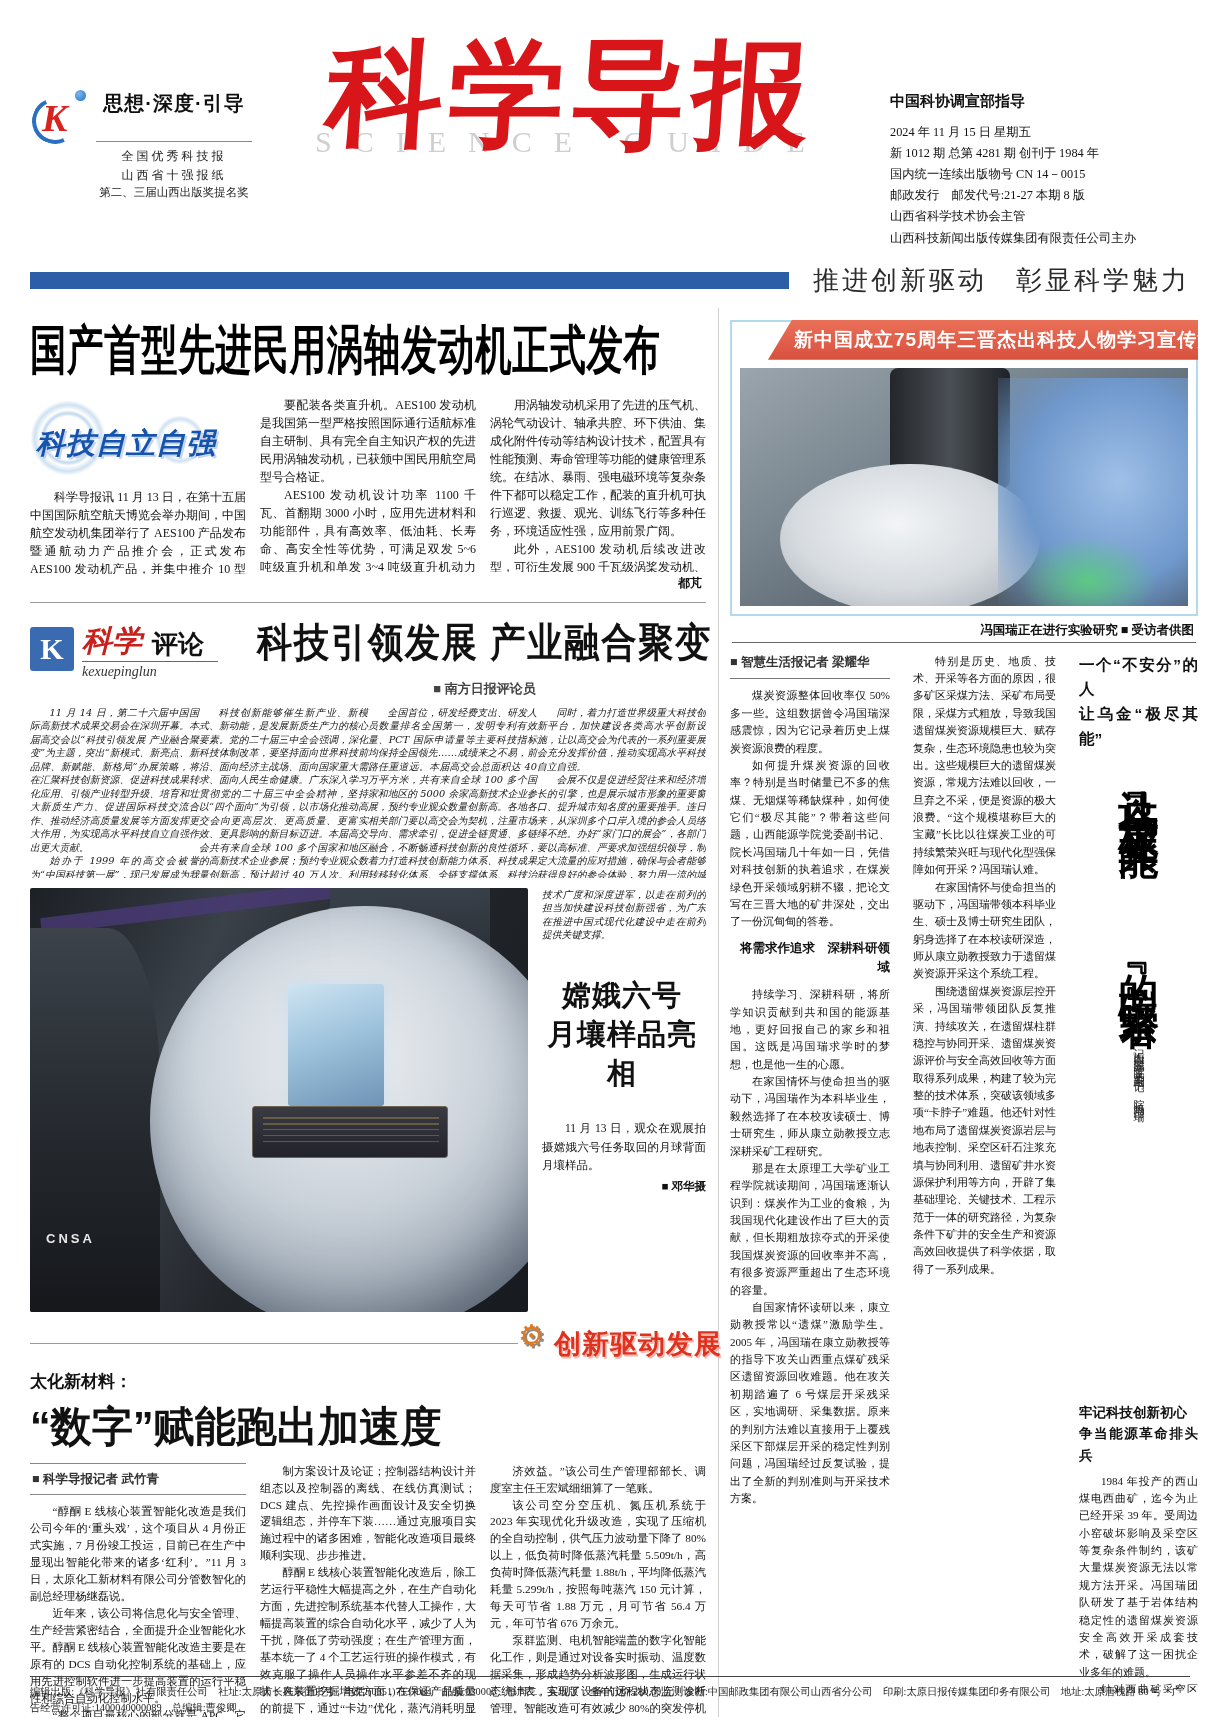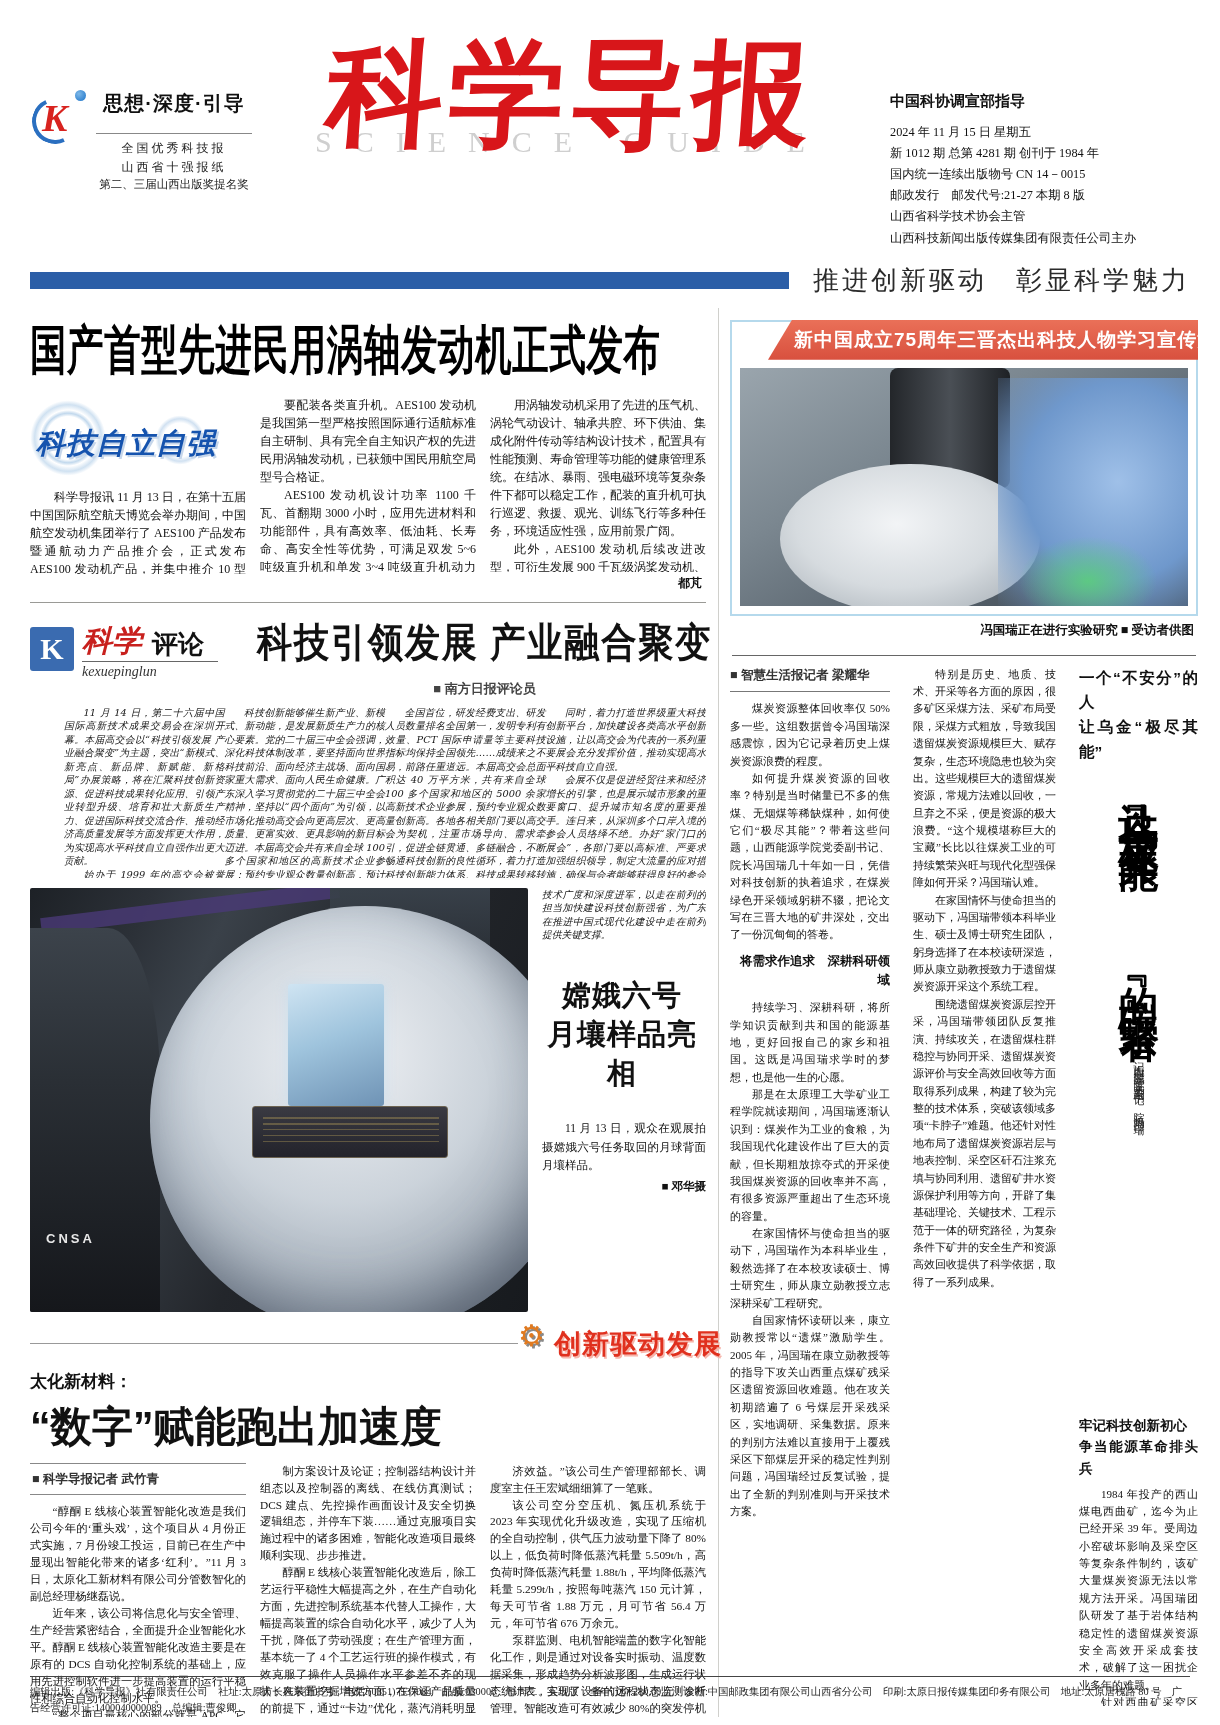--- a/index.html
+++ b/index.html
@@ -15,21 +15,21 @@
   .logo-icon { width:58px; height:58px; position:relative; flex:none; }
   .logo-arc { position:absolute; left:2px; top:8px; width:46px; height:46px;
               border:4px solid #2a6fc0; border-radius:50%;
               border-top-color:transparent; border-right-color:transparent;
               transform:rotate(20deg); }
   .logo-k { position:absolute; left:12px; top:6px; font:italic 900 38px "Liberation Serif",serif; color:#d8231f; }
   .logo-dot { position:absolute; right:2px; top:0; width:11px; height:11px; border-radius:50%;
               background:radial-gradient(circle at 35% 35%, #7db8e8, #1a72c8); }
   .brand-text { width:160px; text-align:center; }
   .brand-slogan { font-family:"Liberation Sans",sans-serif; font-weight:700; font-size:20px; letter-spacing:1px;
-                  border-bottom:1px solid #888; padding-bottom:16px; margin-bottom:5px; }
+                  border-bottom:1px solid #888; padding-bottom:24px; margin-bottom:5px; }
   .honor { font-size:12px; letter-spacing:3px; line-height:1.55; color:#222; }
   .honor.small { letter-spacing:0; font-size:11.5px; }
 
   .masthead-center { flex:1; text-align:center; position:relative; }
   .paper-title { font-family:"Liberation Serif",serif; font-weight:900; font-size:116px; line-height:1.2;
                  color:#d8161a; letter-spacing:6px; transform:skewX(-4deg); }
   .paper-title-en { font-family:"Liberation Serif",serif; font-size:30px; color:#cfcfcf;
                     letter-spacing:22px; margin-top:-40px; }
 
   .pub-info { width:300px; padding-top:62px; font-size:12.3px; line-height:1.72; color:#111; }
@@ -78,21 +78,21 @@
           font:700 30px "Liberation Serif",serif; text-align:center; line-height:44px; border-radius:3px; }
   .op-cn { position:absolute; left:52px; top:8px; font:italic 900 30px "Liberation Serif",serif; color:#c8201d; }
   .op-type { position:absolute; left:122px; top:14px; font:700 26px "Liberation Sans",sans-serif; color:#111; }
   .op-pinyin { position:absolute; left:52px; top:48px; width:136px; border-top:1px solid #666;
                font:italic 400 14px "Liberation Serif",serif; color:#333; padding-top:2px; }
   .op-center { flex:1; text-align:center; }
   h2.op-headline { font-family:"Liberation Sans",sans-serif; font-weight:900; font-size:40px;
                    white-space:nowrap; transform:scale(.88,1); letter-spacing:2px; margin-top:2px; }
   .op-byline { margin-top:10px; font-family:"Liberation Sans",sans-serif; font-weight:700; font-size:13px; color:#444; }
 
-  .opinion-cols { display:flex; margin-top:8px; height:172px; overflow:hidden;margin-left:34px; }
+  .opinion-cols { display:flex; margin-top:8px; height:172px; overflow:hidden; }
   .opinion-col { flex:1; font:italic 400 9.8px/1.38 "DejaVu Serif",serif; text-align:justify; color:#161616; }
 
   
   .photo-row { display:flex; gap:14px; margin-top:10px; height:424px; }
   .moon-photo { width:498px; flex:none; position:relative; overflow:hidden; border-radius:2px;
      background:linear-gradient(115deg,#1d2126 0%, #2c3138 18%, #3a4149 30%, #23262b 55%, #171a1e 100%); }
   .moon-sphere { position:absolute; left:120px; top:18px; width:430px; height:430px; border-radius:50%;
      background:radial-gradient(circle at 45% 35%, rgba(250,252,255,.95) 0%, rgba(222,230,238,.9) 40%,
                 rgba(180,192,205,.85) 70%, rgba(120,132,145,.6) 100%);
      box-shadow:inset -18px -24px 60px rgba(60,70,85,.55); }
@@ -142,21 +142,21 @@
      letter-spacing:1px; white-space:nowrap; }
   .feature-photo { height:238px; margin:8px; position:relative; overflow:hidden;
      background:linear-gradient(150deg,#9aa5ad 0%, #7b8790 35%, #55606a 70%, #3d4750 100%); }
   .fp-cyl { position:absolute; left:150px; top:0; width:120px; height:120px; background:linear-gradient(90deg,#23262a,#4a4f55,#1e2125); border-radius:8px; }
   .fp-disc { position:absolute; left:40px; top:96px; width:260px; height:150px; border-radius:50%;
      background:radial-gradient(ellipse at 45% 40%, #f2f4f6 0%, #d6dbdf 50%, #9aa3ab 100%); }
   .fp-person { position:absolute; right:-10px; top:10px; width:200px; height:230px;
      background:radial-gradient(ellipse at 60% 45%, #9fc0e8 0%, #6f98cc 55%, rgba(90,120,160,0) 100%); }
   .fp-glow { position:absolute; right:30px; bottom:-20px; width:140px; height:90px;
      background:radial-gradient(ellipse, rgba(90,210,120,.85), rgba(90,210,120,0) 70%); }
-  .feature-caption { text-align:right; font-size:12.5px; font-weight:700; padding:6px 2px 16px 0;
+  .feature-caption { text-align:right; font-size:12.5px; font-weight:700; padding:6px 2px 3px 0;
      border-bottom:1px solid #666; margin:0 2px; }
 
   .feature-cols { display:flex; gap:23px; margin-top:10px; height:1040px; overflow:hidden; }
   .f-col { font-size:11px; line-height:1.58; text-align:justify; }
   .f-col.a { width:160px; flex:none; }
   .f-col.b { width:143px; flex:none; }
   .f-col.c { flex:1; }
   .f-byline { font-family:"Liberation Sans",sans-serif; font-weight:700; font-size:12.5px; color:#333;
               border-bottom:1px solid #777; padding-bottom:6px; margin-bottom:8px; }
   .f-subhead { font-family:"Liberation Sans",sans-serif; font-weight:700; font-size:12.5px;
@@ -356,22 +356,22 @@
       </div>
       <div class="feature-caption">冯国瑞正在进行实验研究 ■ 受访者供图</div>
 
       <div class="feature-cols">
         <div class="f-col a">
           <div class="f-byline">■ 智慧生活报记者 梁耀华</div>
           <p>煤炭资源整体回收率仅 50%多一些。这组数据曾令冯国瑞深感震惊，因为它记录着历史上煤炭资源浪费的程度。</p>
           <p>如何提升煤炭资源的回收率？特别是当时储量已不多的焦煤、无烟煤等稀缺煤种，如何使它们“极尽其能”？带着这些问题，山西能源学院党委副书记、院长冯国瑞几十年如一日，凭借对科技创新的执着追求，在煤炭绿色开采领域躬耕不辍，把论文写在三晋大地的矿井深处，交出了一份沉甸甸的答卷。</p>
           <div class="f-subhead">将需求作追求　深耕科研领域</div>
           <p>持续学习、深耕科研，将所学知识贡献到共和国的能源基地，更好回报自己的家乡和祖国。这既是冯国瑞求学时的梦想，也是他一生的心愿。</p>
+          <p>在家国情怀与使命担当的驱动下，冯国瑞作为本科毕业生，毅然选择了在本校攻读硕士、博士研究生，师从康立勋教授立志深耕采矿工程研究。</p>
           <p>那是在太原理工大学矿业工程学院就读期间，冯国瑞逐渐认识到：煤炭作为工业的食粮，为我国现代化建设作出了巨大的贡献，但长期粗放掠夺式的开采使我国煤炭资源的回收率并不高，有很多资源严重超出了生态环境的容量。</p>
-          <p>在家国情怀与使命担当的驱动下，冯国瑞作为本科毕业生，毅然选择了在本校攻读硕士、博士研究生，师从康立勋教授立志深耕采矿工程研究。</p>
           <p>自国家情怀读研以来，康立勋教授常以“遗煤”激励学生。2005 年，冯国瑞在康立勋教授等的指导下攻关山西重点煤矿残采区遗留资源回收难题。他在攻关初期踏遍了 6 号煤层开采残采区，实地调研、采集数据。原来的判别方法难以直接用于上覆残采区下部煤层开采的稳定性判别问题，冯国瑞经过反复试验，提出了全新的判别准则与开采技术方案。</p>
         </div>
         <div class="f-col b">
           <p>特别是历史、地质、技术、开采等各方面的原因，很多矿区采煤方法、采矿布局受限，采煤方式粗放，导致我国遗留煤炭资源规模巨大、赋存复杂，生态环境隐患也较为突出。这些规模巨大的遗留煤炭资源，常规方法难以回收，一旦弃之不采，便是资源的极大浪费。“这个规模堪称巨大的宝藏”长比以往煤炭工业的可持续繁荣兴旺与现代化型强保障如何开采？冯国瑞认难。</p>
           <p>在家国情怀与使命担当的驱动下，冯国瑞带领本科毕业生、硕士及博士研究生团队，躬身选择了在本校读研深造，师从康立勋教授致力于遗留煤炭资源开采这个系统工程。</p>
           <p>围绕遗留煤炭资源层控开采，冯国瑞带领团队反复推演、持续攻关，在遗留煤柱群稳控与协同开采、遗留煤炭资源评价与安全高效回收等方面取得系列成果，构建了较为完整的技术体系，突破该领域多项“卡脖子”难题。他还针对性地布局了遗留煤炭资源岩层与地表控制、采空区矸石注浆充填与协同利用、遗留矿井水资源保护利用等方向，开辟了集基础理论、关键技术、工程示范于一体的研究路径，为复杂条件下矿井的安全生产和资源高效回收提供了科学依据，取得了一系列成果。</p>
         </div>
         <div class="f-col c">
           <div class="f-subtop">
             <div>一个“不安分”的人</div>

